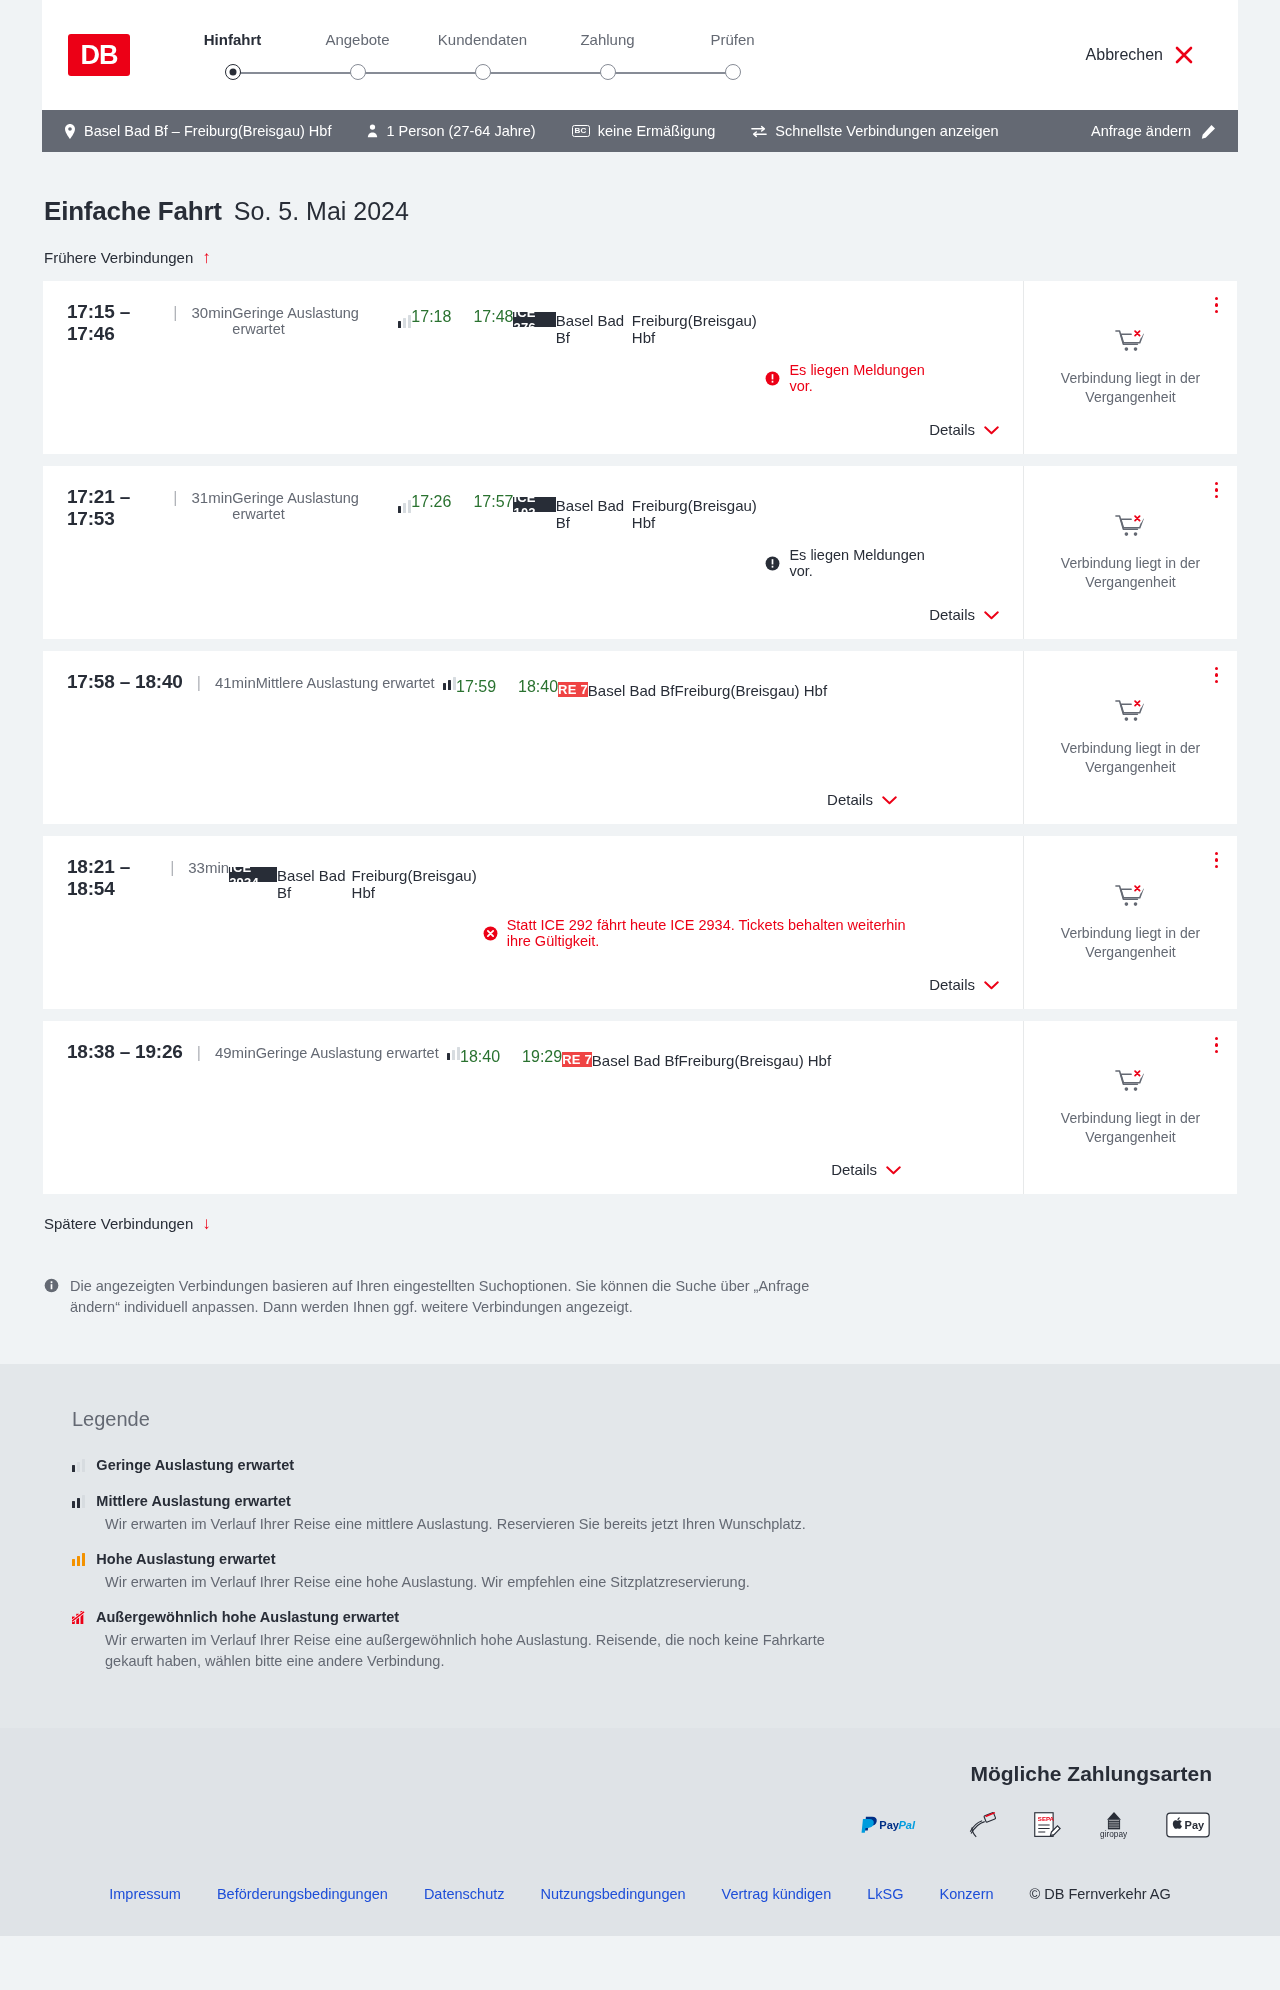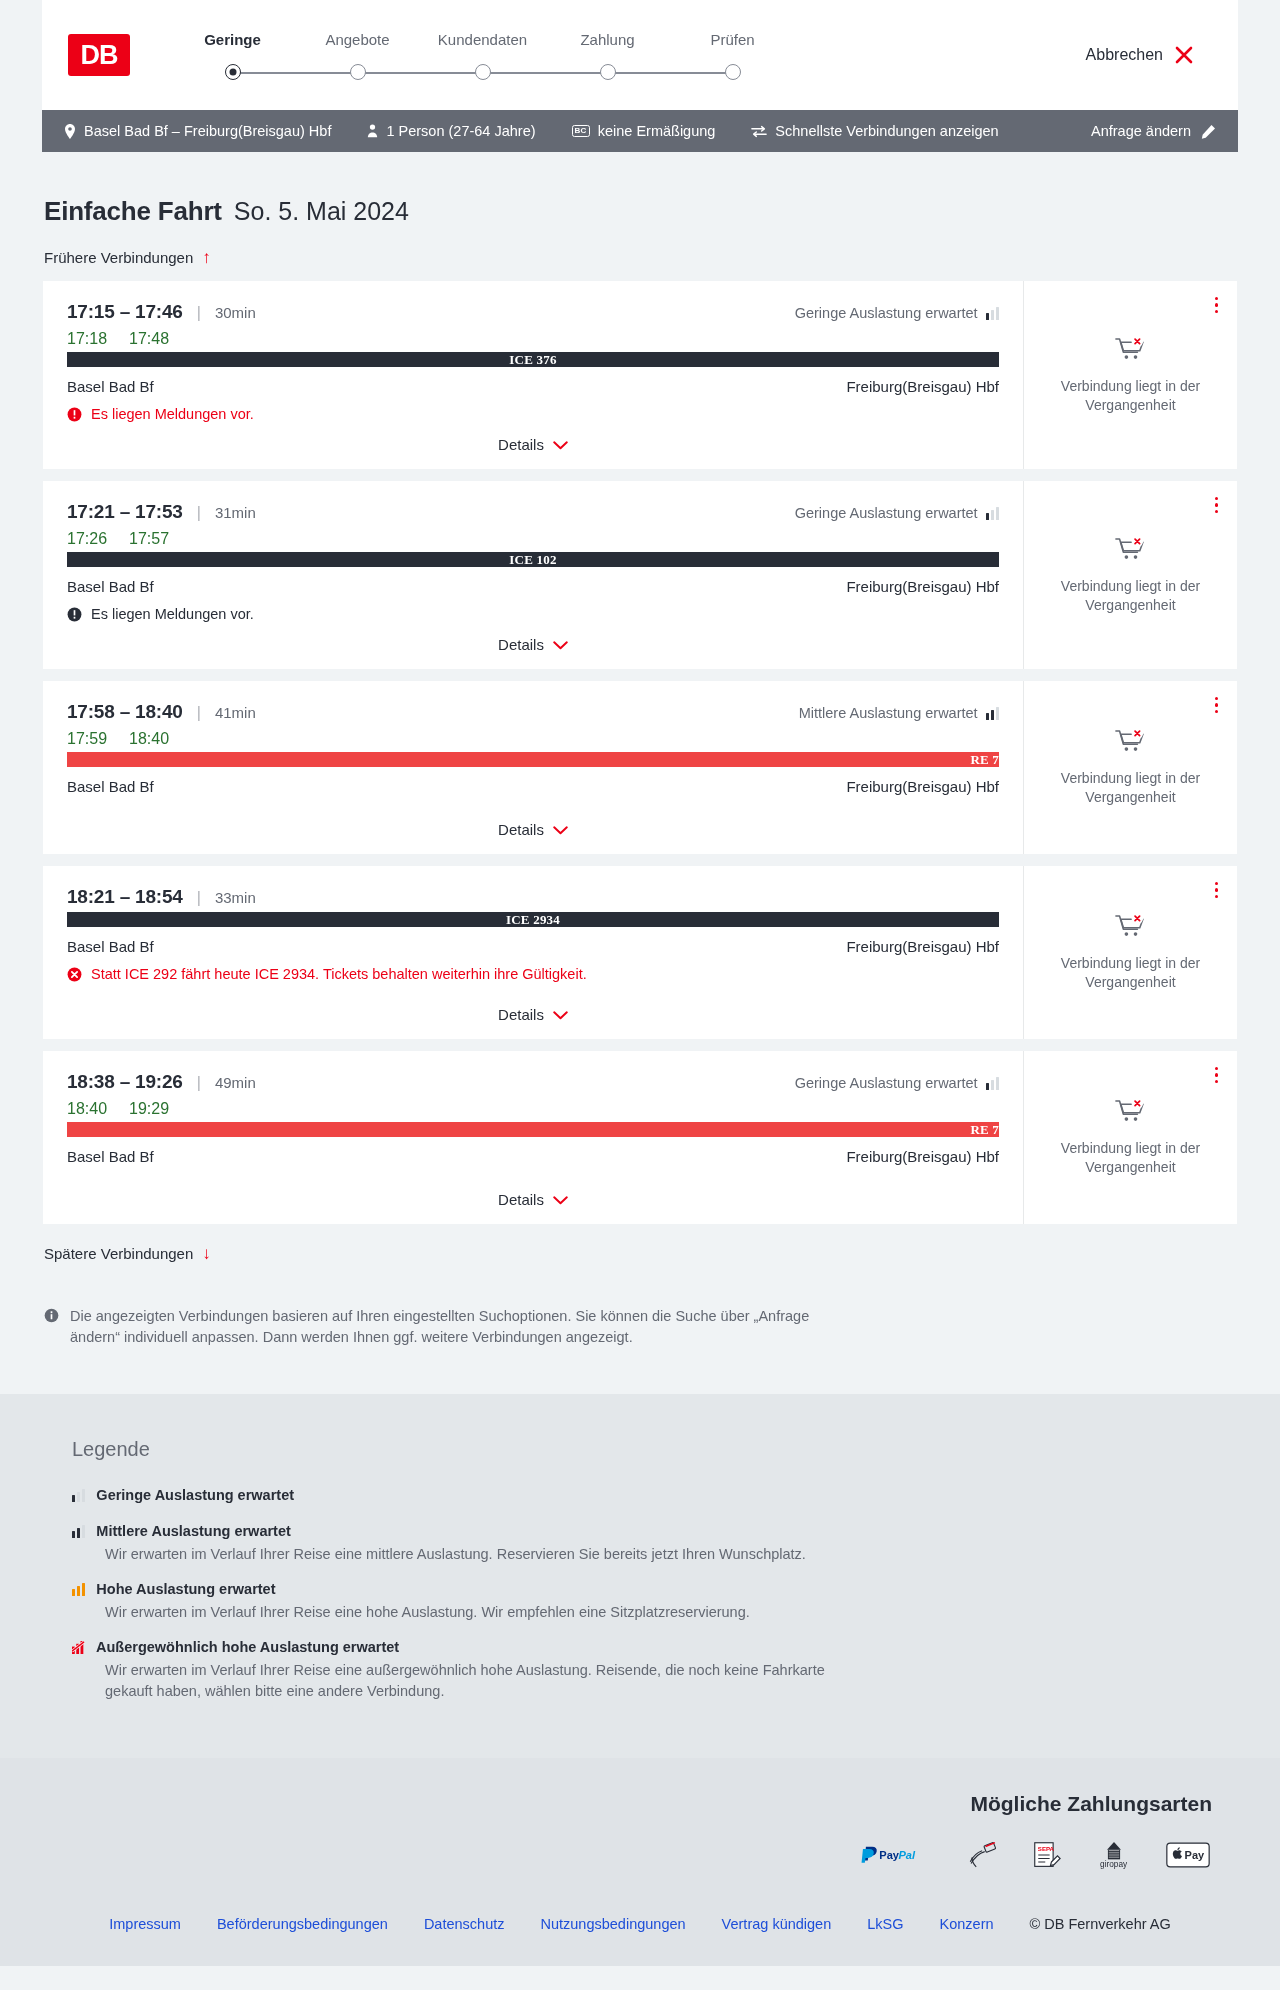--- a/index.html
+++ b/index.html
@@ -113,21 +113,21 @@
   .card {
     display: flex;
     background: #fff;
     border: 1px solid #f0f3f5;
     min-height: 175px;
   }
   .card-main {
     flex: 1 1 auto;
     padding: 20px 24px 10px 24px;
     border-right: 1px solid #e7e9ea;
-    display: flex; flex-direction: column;
+    display: flex; flex-direction: row;
   }
   .row-times {
     display: flex; align-items: baseline; justify-content: space-between;
   }
   .times-left { display: flex; align-items: baseline; gap: 14px; }
   .time-main { font-size: 19px; font-weight: 700; letter-spacing: -.2px; }
   .time-sep { color: #b0b3b8; font-weight: 400; font-size: 16px; }
   .duration { font-size: 15px; color: #646973; }
   .util {
     display: flex; align-items: center; gap: 8px;
@@ -136,24 +136,24 @@
   .bars { display: inline-flex; align-items: flex-end; gap: 1.6px; height: 13px; }
   .bars i { width: 3.4px; display: block; border-radius: .5px; }
   .b1 { height: 7px; } .b2 { height: 10px; } .b3 { height: 13px; }
 
   .row-real {
     margin-top: 7px;
     display: flex; gap: 22px;
     color: #2a7230; font-size: 16px;
   }
   .train-bar {
-    margin-top: 4px;
+    margin-top: 11px;
     height: 15px;
     display: flex; align-items: center; justify-content: center;
-    color: #fff; font-size: 13px; font-weight: 700; letter-spacing: .2px; font-family: Liberation Serif, serif;
+    color: #fff; font-size: 13px; font-weight: 700; letter-spacing: .2px;
   }
   .train-ice { background: #282d37; }
   .train-re  { background: #ef4444; justify-content: flex-end; }
   .row-stations {
     margin-top: 11px;
     display: flex; justify-content: space-between;
     font-size: 15px; color: #282d37;
   }
   .msg {
     margin-top: 11px;
@@ -241,21 +241,21 @@
 </head>
 <body>
 
 <div class="header-wrap">
   <div class="header">
     <div class="db-logo">
       <span>DB</span>
     </div>
     <div class="stepper" id="stepper">
         <div class="step active">
-          <div class="step-label">Geringe</div>
+          <div class="step-label">Hinfahrt</div>
           <div class="step-dot-row">
             <span class="step-line"></span>
             <span class="step-dot"></span>
           </div>
         </div>
         <div class="step">
           <div class="step-label">Angebote</div>
           <div class="step-dot-row">
             <span class="step-line"></span>
             <span class="step-dot"></span>

